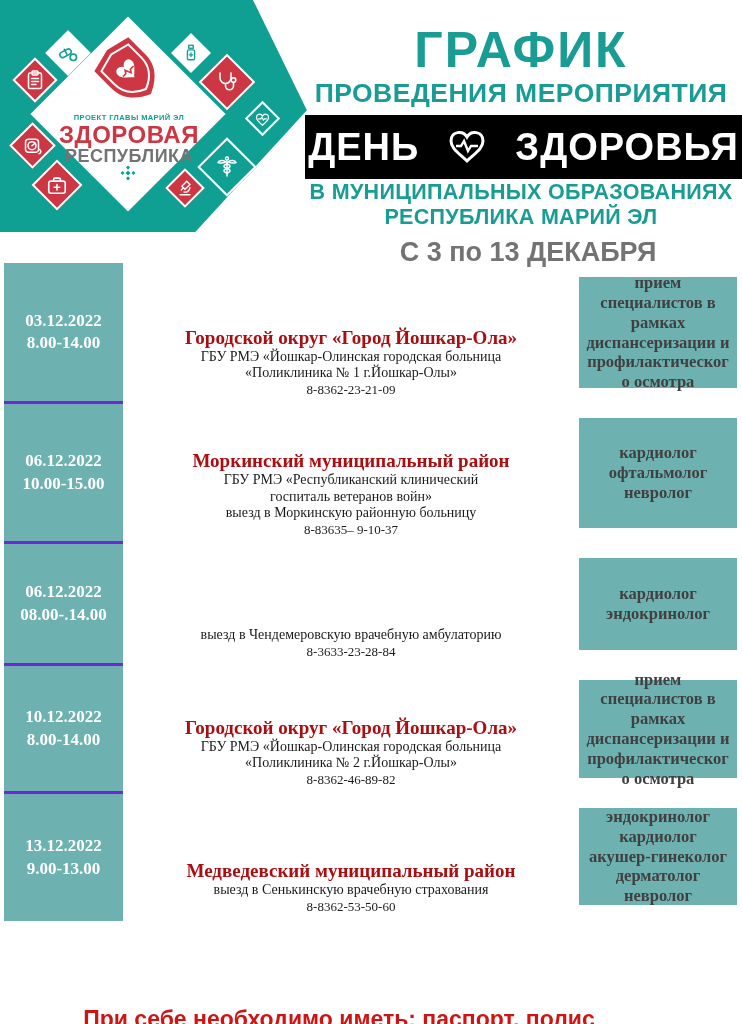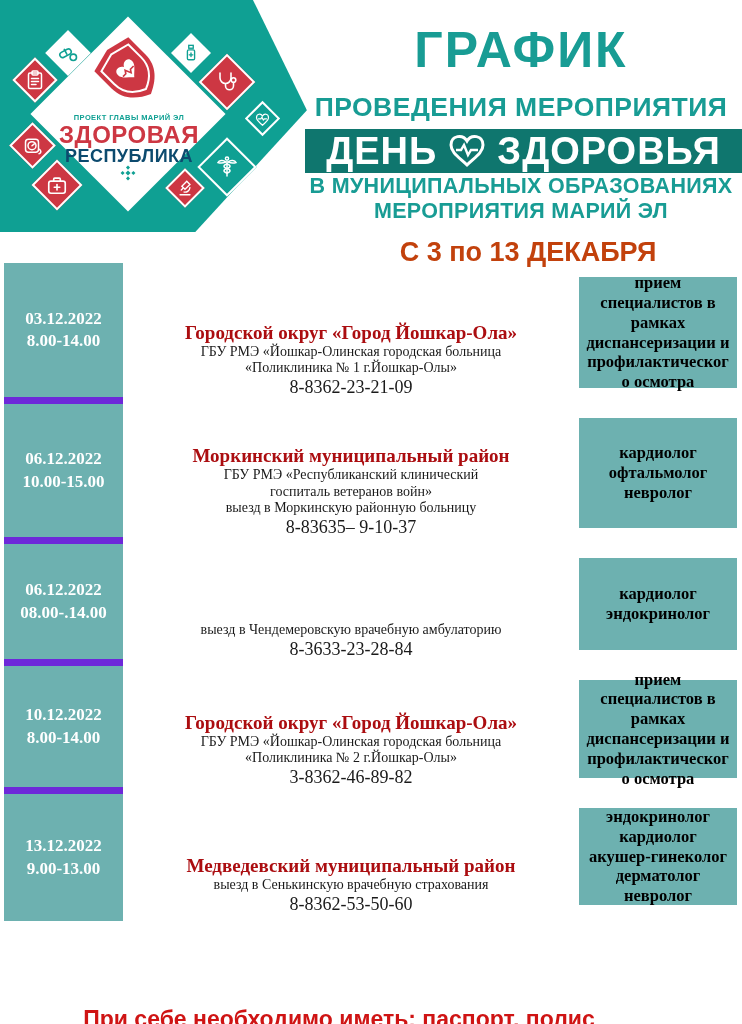--- a/index.html
+++ b/index.html
@@ -13,50 +13,50 @@
   .d { position:absolute; transform:rotate(45deg); display:flex; align-items:center; justify-content:center; }
   .d-halo { border:2px solid #fff; }
   .di { transform:rotate(-45deg); display:flex; align-items:center; justify-content:center; }
   .bigwhite { left:59px; top:45px; width:138px; height:138px; background:#fff; }
   .d-red { background:#cd3743; color:#fff; }
   .d-teal { background:#0fa093; color:#fff; }
   .d-white { background:#fff; color:#0fa093; }
   .logo-center { position:absolute; left:58px; top:40px; width:142px; text-align:center; }
   .proj-label { margin-top:5px; font-size:7.5px; font-weight:bold; color:#0fa093; letter-spacing:.4px; }
   .logo-title { font-size:24px; font-weight:800; color:#cd3743; letter-spacing:.5px; line-height:1.05; }
-  .logo-subtitle { font-size:18px; font-weight:800; color:#0c4a6e; letter-spacing:.5px; line-height:1.1; }
+  .logo-subtitle { font-size:18px; font-weight:800; color:#737373; letter-spacing:.5px; line-height:1.1; }
 
   
   .header-right { position:absolute; left:300px; top:24px; width:442px; text-align:center; color:#189c94; }
   .h-title { font-size:50px; font-weight:800; letter-spacing:2px; line-height:52px; }
-  .h-sub { font-size:26.5px; font-weight:800; letter-spacing:.5px; line-height:30px; margin-top:16px; }
-  .banner { margin-left:5px; margin-top:7px; height:44px; background:#0f766e; display:flex; align-items:center;
-            justify-content:center; gap:10px; color:#fff; font-size:38px; font-weight:800; letter-spacing:1px; }
+  .h-sub { font-size:26.5px; font-weight:800; letter-spacing:.5px; line-height:30px; margin-top:2px; }
+  .banner { margin-left:5px; margin-top:7px; height:64px; background:#000000; display:flex; align-items:center;
+            justify-content:center; gap:28px; color:#fff; font-size:38px; font-weight:800; letter-spacing:1px; }
   .h-sub2 { margin-top:1px; font-size:21.5px; font-weight:800; line-height:1.16; letter-spacing:.3px; }
 
   
   .date-range { position:absolute; top:237px; left:378px; width:300px; text-align:center;
-                font-size:27px; font-weight:bold; color:#c2410c; }
+                font-size:27px; font-weight:bold; color:#737373; }
 
   
   .schedule { position:absolute; top:263px; left:0; width:742px; }
   .row { display:flex; }
   .r1 { height:141px; } .r2 { height:140px; } .r3 { height:122px; } .r4 { height:128px; } .r5 { height:127px; }
   .cell-date { width:119px; margin-left:4px; background:#6db1b0; color:#fff;
                display:flex; flex-direction:column; align-items:center; justify-content:center;
                font-family:"Liberation Serif","DejaVu Serif",serif; font-weight:bold; font-size:17px;
-               line-height:1.3; text-align:center; border-bottom:7px solid #6d28d9; }
+               line-height:1.3; text-align:center; border-bottom:3px solid #6d28d9; }
   .row:last-child .cell-date { border-bottom:none; }
   .cell-main { flex:1; display:flex; flex-direction:column; justify-content:flex-end;
                align-items:center; text-align:center; padding:6px 14px;
                font-family:"Liberation Serif","DejaVu Serif",serif; }
   .district { color:#ab0d10; font-weight:bold; font-size:19px; }
   .details { color:#1a1a1a; font-size:14px; line-height:1.18; white-space:pre-line; }
-  .phone { color:#1a1a1a; font-size:18px; }
-  .cell-spec { width:158px; margin-right:5px; margin-top:14px; margin-bottom:16px; background:#6db1b0; color:#000000;
+  .phone { color:#1a1a1a; font-size:13px; }
+  .cell-spec { width:158px; margin-right:5px; margin-top:14px; margin-bottom:16px; background:#6db1b0; color:#404040;
                display:flex; align-items:center; justify-content:center; text-align:center;
                font-family:"Liberation Serif","DejaVu Serif",serif; font-weight:bold; font-size:16.5px;
                line-height:1.2; white-space:pre-line; padding:4px 2px; }
 
   
   .footer { position:absolute; top:1004px; left:0; width:678px; text-align:center;
             font-size:23px; font-weight:bold; color:#cf1414; line-height:1.35; white-space:pre-line; }
 
   svg { display:block; }
 </style>
@@ -203,21 +203,21 @@
       <span>
         <svg width="40" height="38" viewBox="0 0 40 38">
           <path d="M20 9 C16 2 4 3 4 13 c0 8 9 13 16 20 c7-7 16-12 16-20 c0-10-12-11-16-4 z" fill="none" stroke="#fff" stroke-width="3"></path>
           <polyline points="9,18 14,18 17,13 21,23 24,18 31,18" fill="none" stroke="#fff" stroke-width="2.4"></polyline>
         </svg>
       </span>
       <span>ЗДОРОВЬЯ</span>
     </div>
     <div class="h-sub2">
       <div>В МУНИЦИПАЛЬНЫХ ОБРАЗОВАНИЯХ</div>
-      <div>МЕРОПРИЯТИЯ МАРИЙ ЭЛ</div>
+      <div>РЕСПУБЛИКА МАРИЙ ЭЛ</div>
     </div>
   </div>
 
   <div class="date-range">С 3 по 13 ДЕКАБРЯ</div>
 
   <div class="schedule">
 
     <div class="row r1">
       <div class="cell-date">
         <span>03.12.2022</span>
@@ -269,21 +269,21 @@
 
     <div class="row r4">
       <div class="cell-date">
         <span>10.12.2022</span>
         <span>8.00-14.00</span>
       </div>
       <div class="cell-main">
         <div class="district">Городской округ «Город Йошкар-Ола»</div>
         <div class="details">ГБУ РМЭ «Йошкар-Олинская городская больница
 «Поликлиника № 2 г.Йошкар-Олы»</div>
-        <div class="phone">3-8362-46-89-82</div>
+        <div class="phone">8-8362-46-89-82</div>
       </div>
       <div class="cell-spec">прием
 специалистов в
 рамках
 диспансеризации и
 профилактическог
 о осмотра</div>
     </div>
 
     <div class="row r5">

